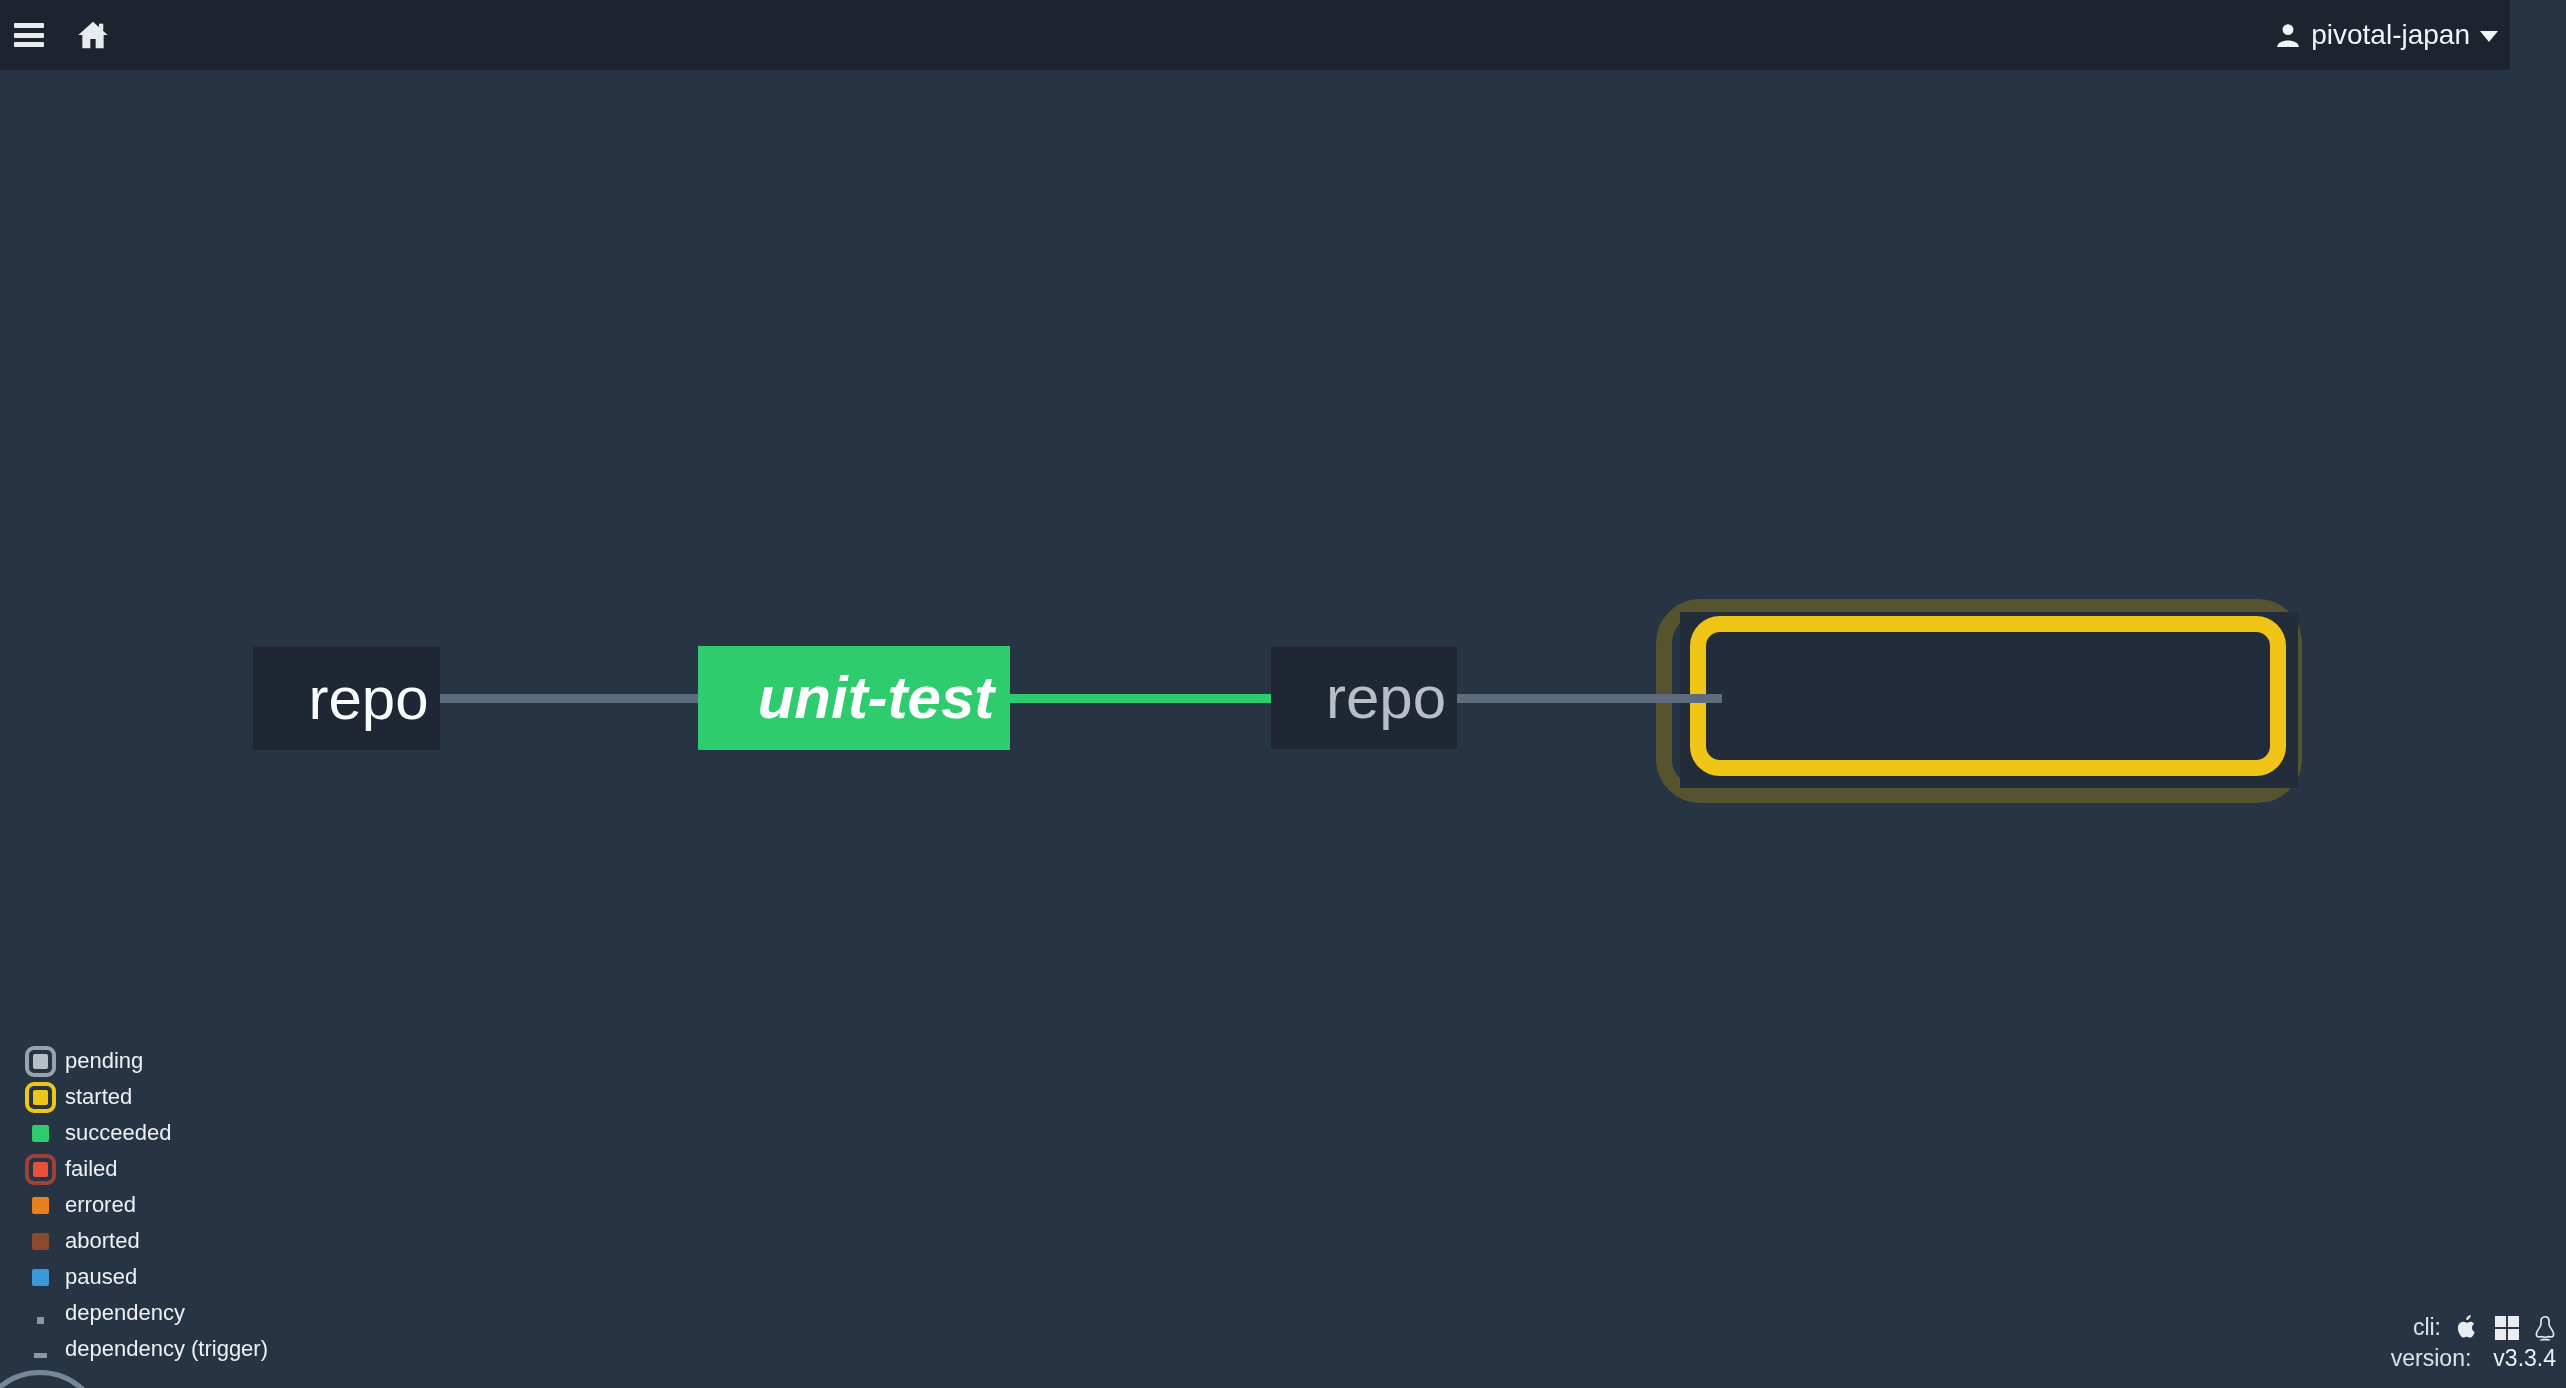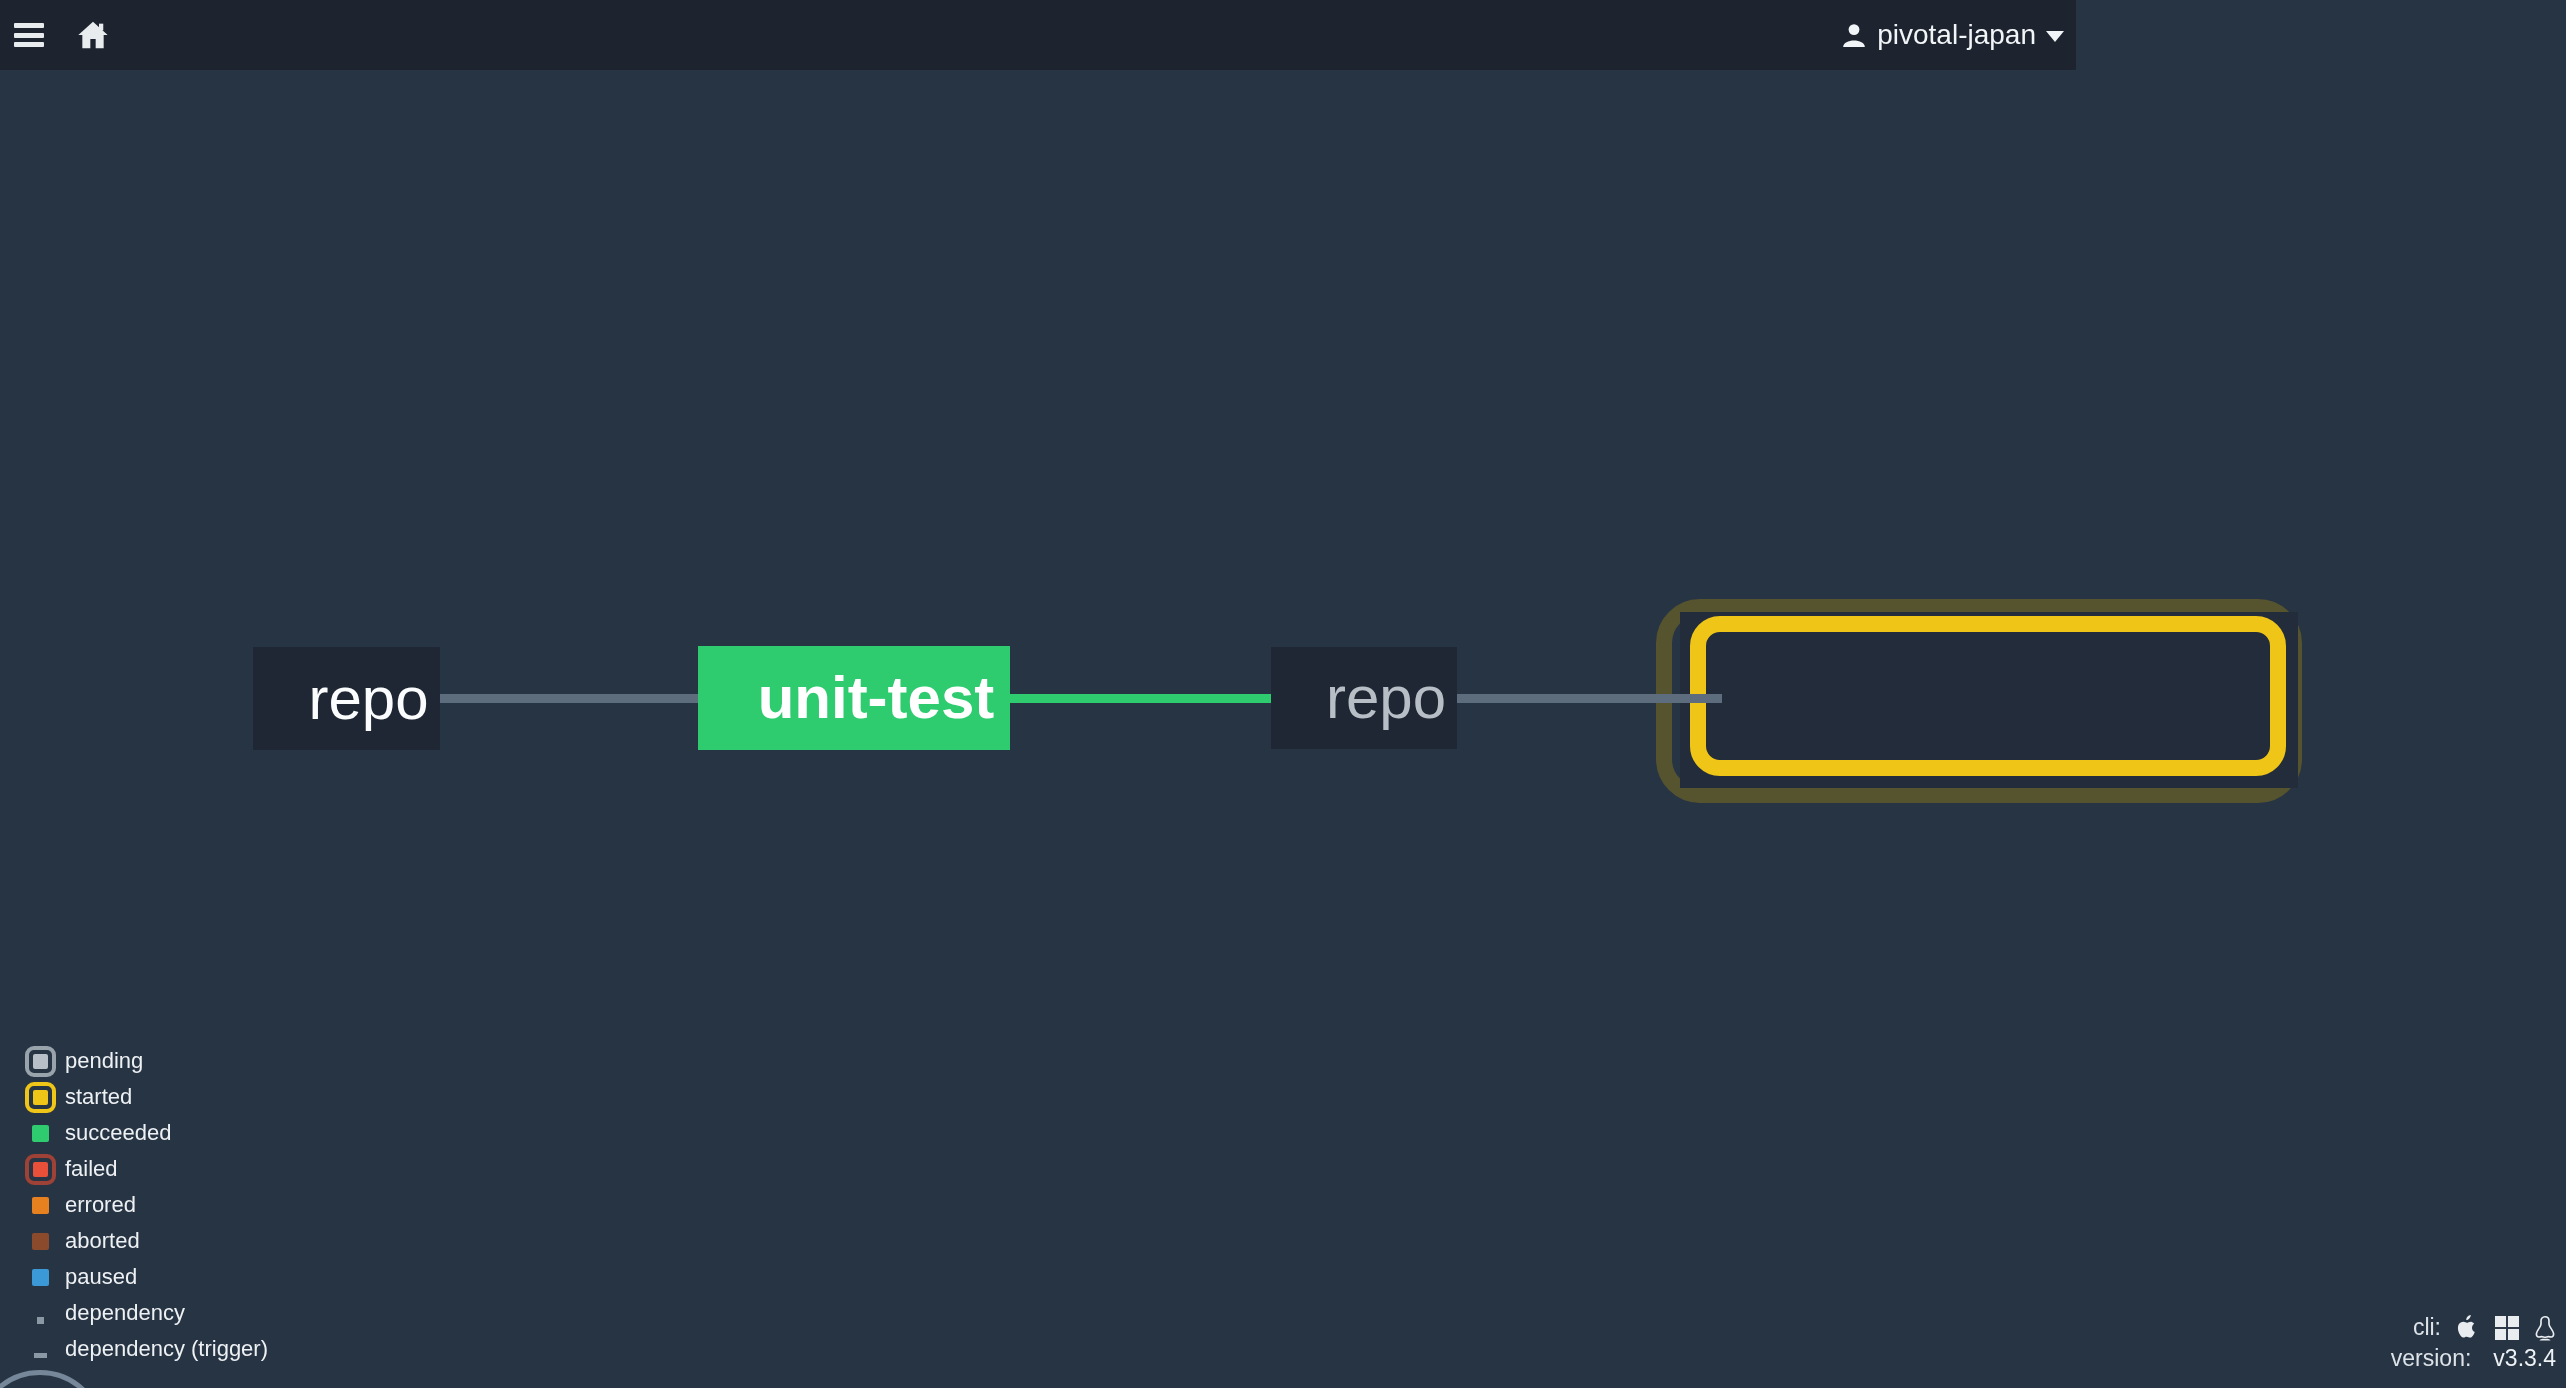--- a/index.html
+++ b/index.html
@@ -3,38 +3,38 @@
 <meta charset="utf-8">
 <style>
   html,body{margin:0;padding:0;background:#273444;}
   *{box-sizing:border-box;}
   .stage{
     position:relative;width:2566px;height:1388px;overflow:hidden;
     background:#273444;font-family:"Liberation Sans",sans-serif;
   }
   
   .topbar{
-    position:absolute;left:0;top:0;width:2076px;height:70px;
+    position:absolute;left:0;top:0;width:2510px;height:70px;
     background:#1d242f;display:flex;align-items:center;z-index:20;
   }
   .hamburger{width:30px;height:24px;margin-left:14px;display:flex;flex-direction:column;justify-content:space-between;cursor:pointer;}
   .hamburger span{display:block;height:5px;background:#e8ecef;border-radius:1px;}
   .home-btn{margin-left:33px;display:flex;align-items:center;cursor:pointer;}
   .spacer{flex:1;}
   .user-group{display:flex;align-items:center;margin-right:12px;cursor:pointer;}
   .user-name{color:#f2f5f7;font-size:28px;margin:0 10px 0 10px;}
   .caret{width:0;height:0;border-left:9px solid transparent;border-right:9px solid transparent;border-top:11px solid #f2f5f7;margin-top:3px;}
   
   .node{position:absolute;display:flex;align-items:center;justify-content:center;z-index:6;padding-left:44px;}
   .node-resource{background:#1e2733;}
   .node-label{font-size:60px;line-height:1;}
   .res1 .node-label{color:#fbfcfd;}
   .res2 .node-label{color:#b7bec5;}
   .job-succeeded{background:#2fcb6f;}
-  .job-succeeded .node-label{color:#ffffff;font-weight:bold;}
+  .job-succeeded .node-label{color:#ffffff;font-weight:bold;font-style:italic;}
   .connector{position:absolute;height:9px;top:694px;z-index:5;}
   .conn-gray{background:#5d6d7d;}
   .conn-green{background:#2fcb6f;}
   
   .ghost-ring{
     position:absolute;left:1656px;top:599px;width:646px;height:204px;
     border:16px solid #56532f;border-radius:44px;z-index:1;
   }
   .navy-plate{
     position:absolute;left:1680px;top:612px;width:618px;height:176px;

